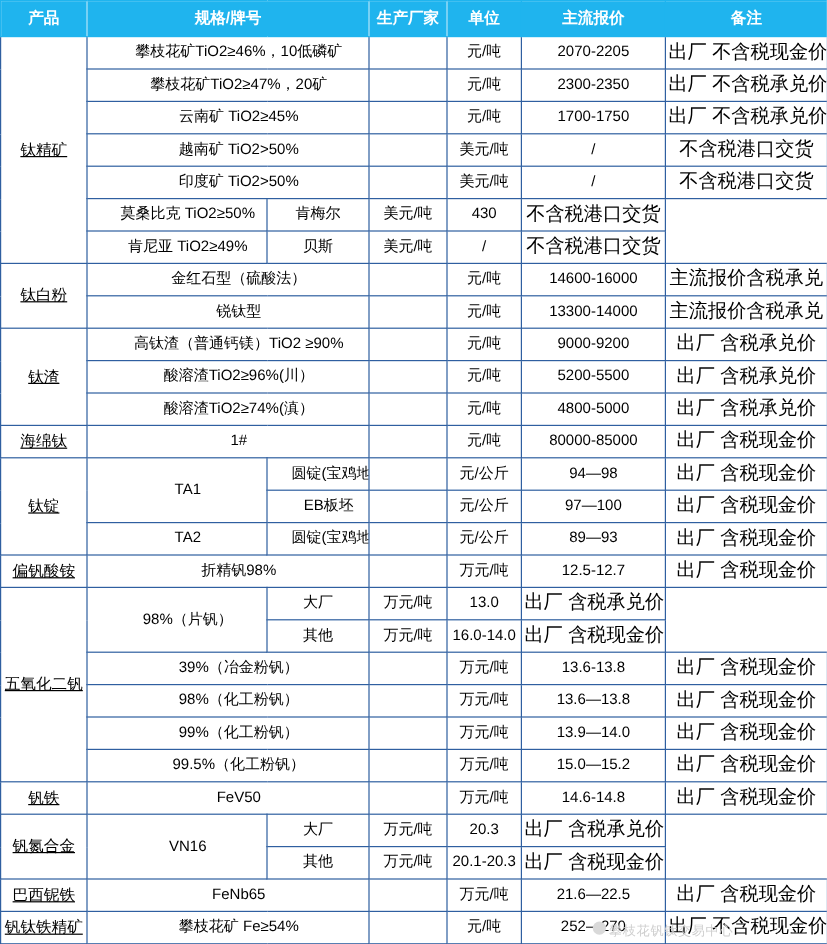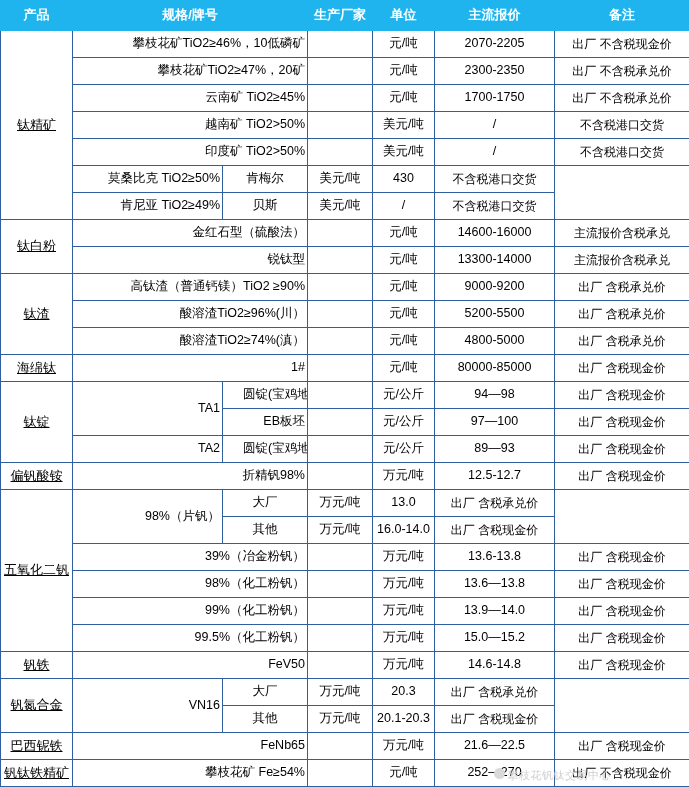--- a/index.html
+++ b/index.html
@@ -45,24 +45,24 @@
     height:30px;
     font-size:13px;
     border:1px solid #1fb4ee;
   }
   td.prod{
     font-weight:normal;
     font-size:13px;
     text-decoration:underline;
   }
   td.spec{
-    text-align:right;
+    text-align:center;
     padding-left:20px;
   }
-  td.note{font-size:12px;}
+  td.note{font-size:16px;}
   .wm{
     position:absolute;
     right:8px;
     bottom:4px;
     font-size:11px;
     color:#cfcfcf;
     display:flex;
     align-items:flex-start;
     gap:3px;
     letter-spacing:0.5px;

